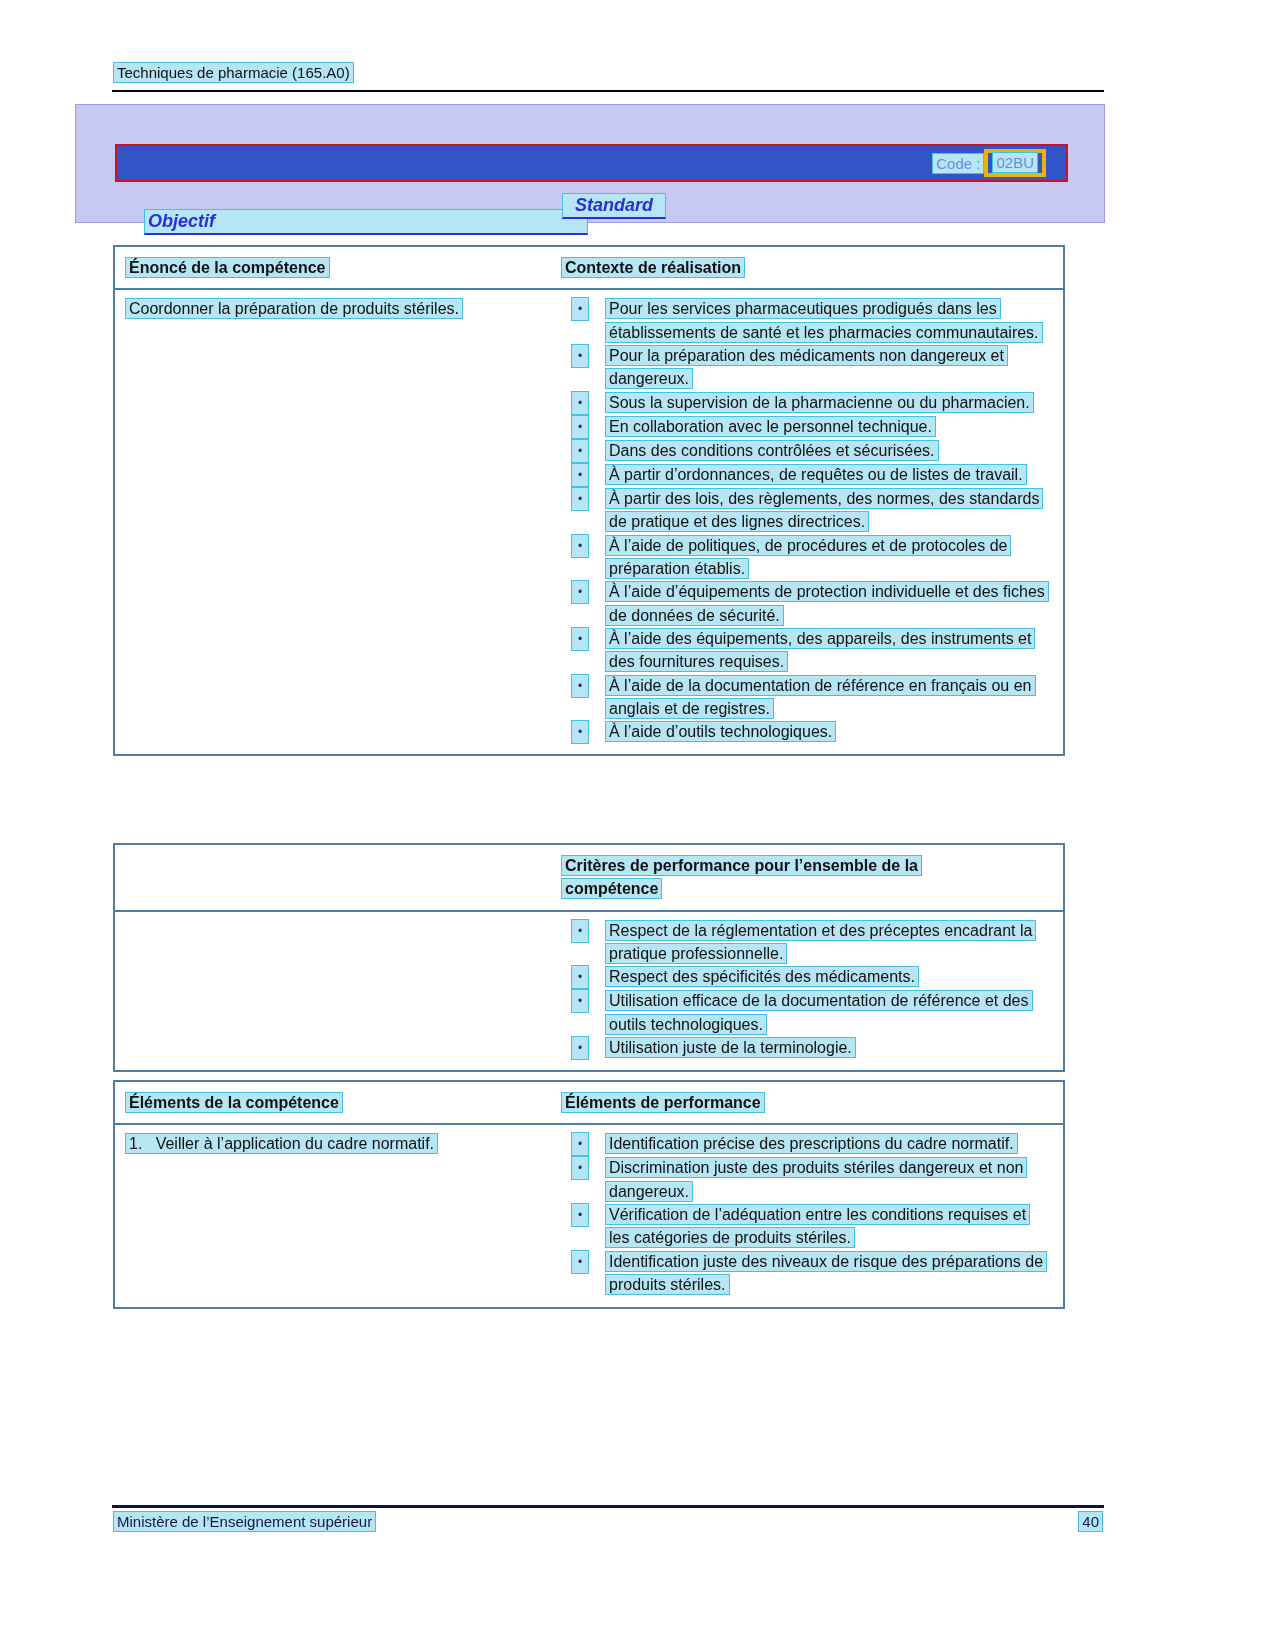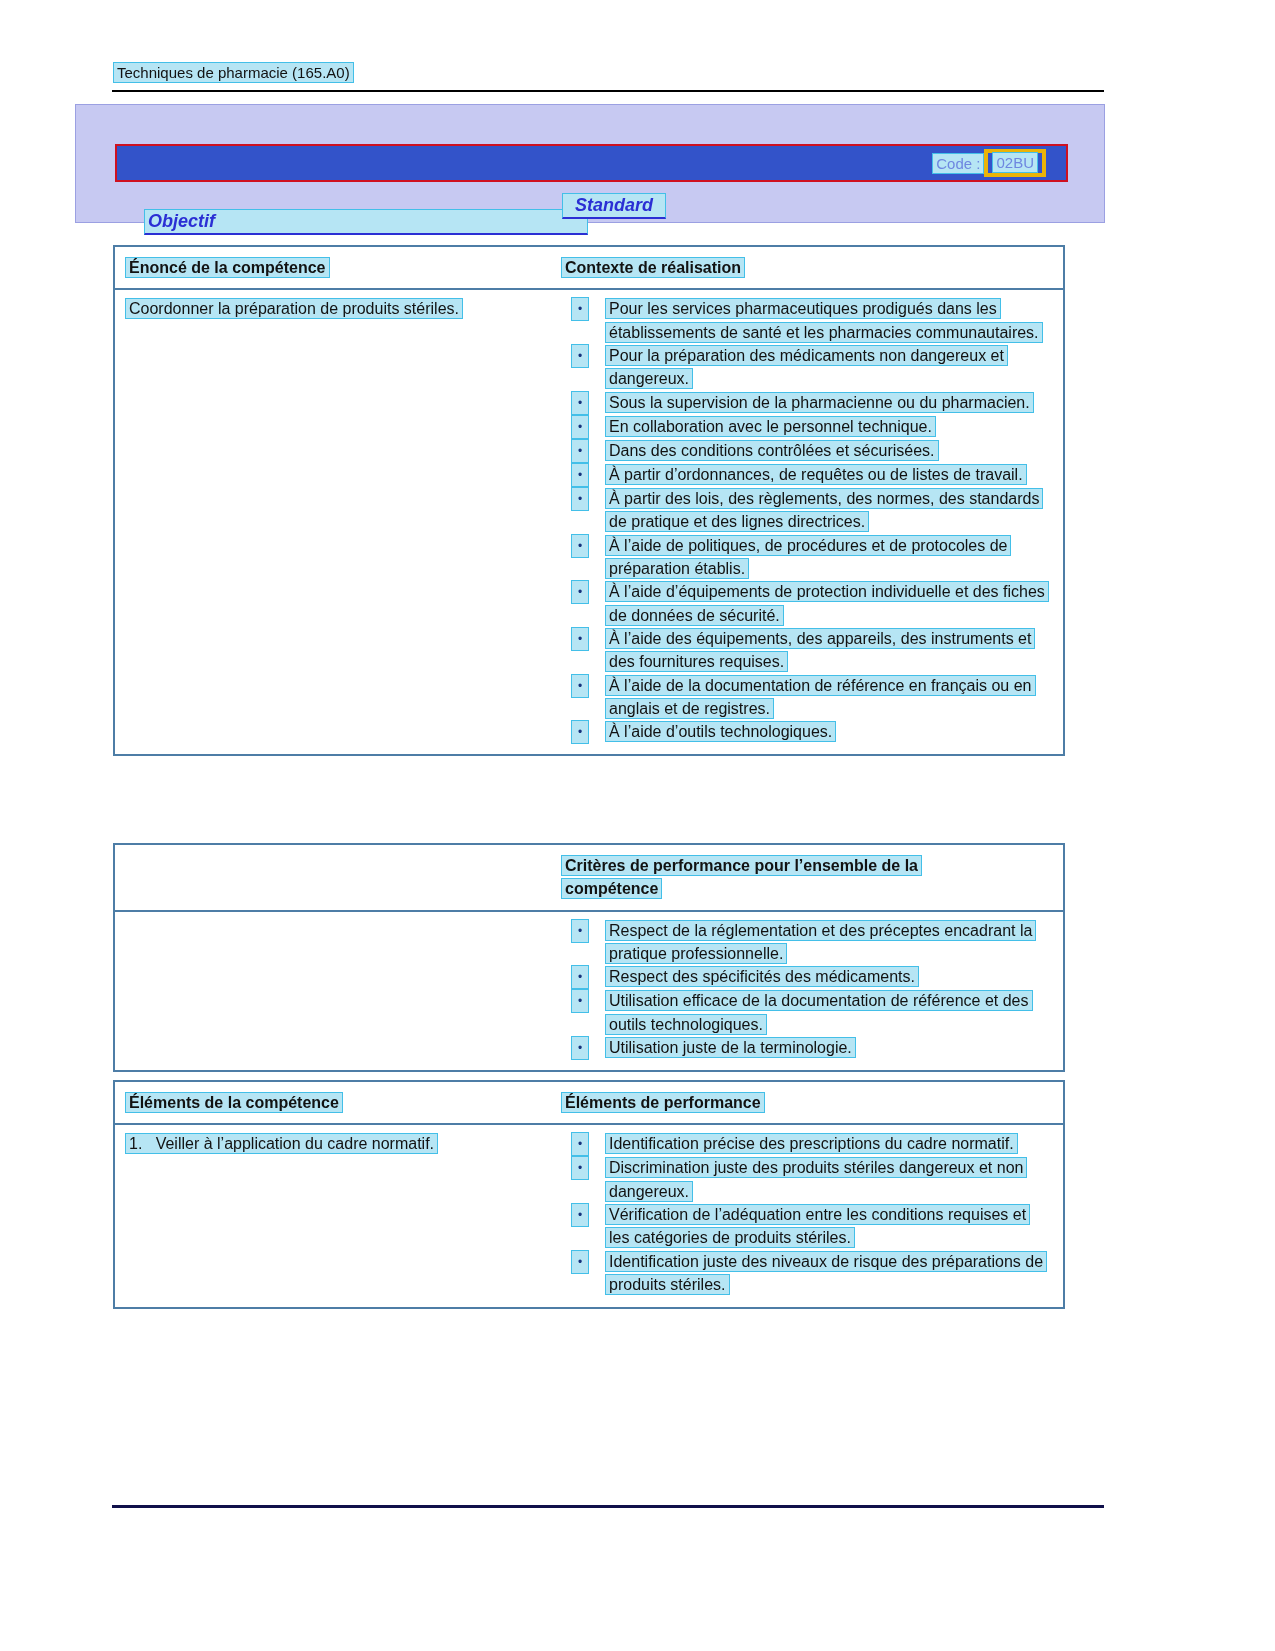--- a/index.html
+++ b/index.html
@@ -267,14 +267,18 @@
                 <span class="bullet-marker hl">•</span>
                 <span class="li-text"><span class="hl">Identification juste des niveaux de risque des préparations de produits stériles.</span></span>
               </li>
           </ul>
         </td>
       </tr>
     </tbody>
   </table>
 
   <div class="footer-rule"></div>
+  <div class="doc-footer">
+    <span class="hl">Ministère de l’Enseignement supérieur</span>
+    <span class="hl">40</span>
+  </div>
 
 </div>
 
 </body></html>

